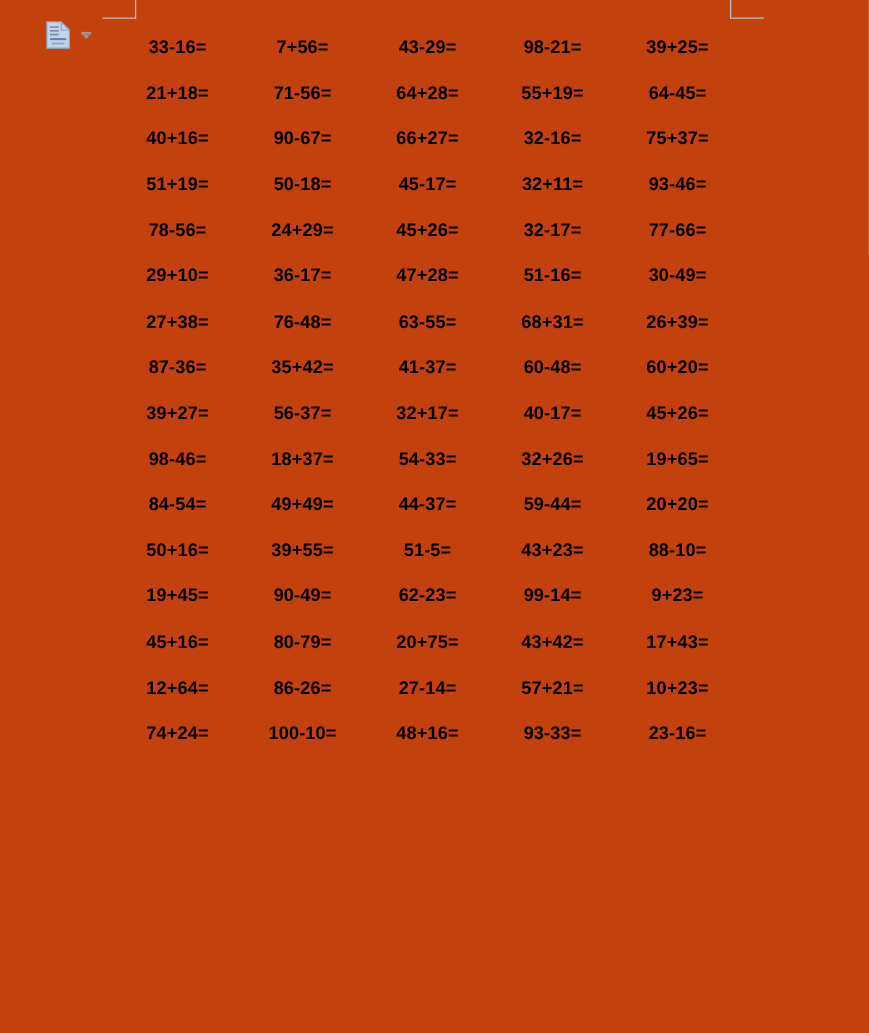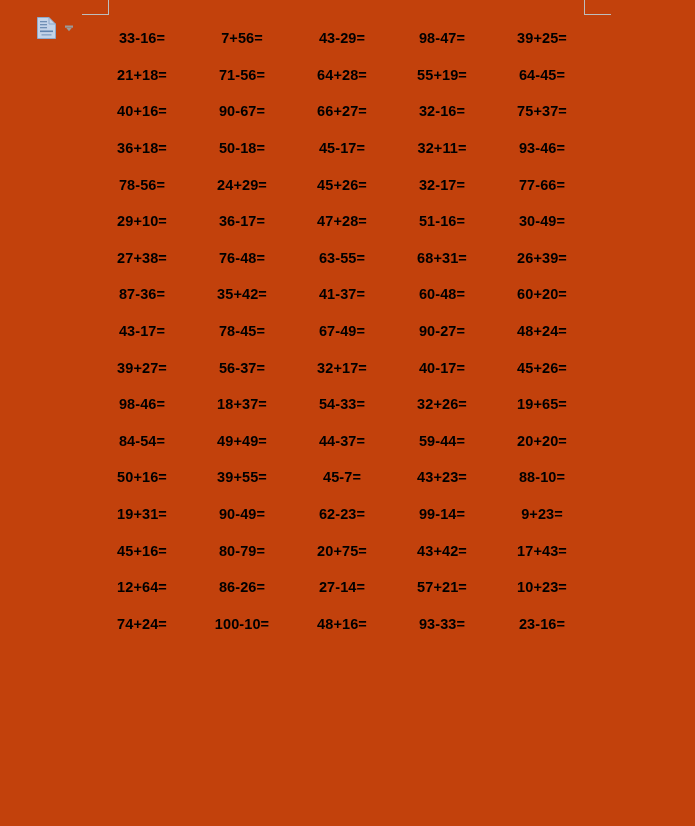--- a/index.html
+++ b/index.html
@@ -112,39 +112,39 @@
         <path d="M4.3 7 L9.7 7 L7 10.2 Z" fill="#9a9a9a"></path>
       </svg>
     </span>
   </div>
 
   <div id="worksheet">
     <div class="problem-row">
       <span class="problem-cell">33-16=</span>
       <span class="problem-cell">7+56=</span>
       <span class="problem-cell">43-29=</span>
-      <span class="problem-cell">98-47=</span>
+      <span class="problem-cell">98-21=</span>
       <span class="problem-cell">39+25=</span>
     </div>
     <div class="problem-row">
       <span class="problem-cell">21+18=</span>
       <span class="problem-cell">71-56=</span>
       <span class="problem-cell">64+28=</span>
       <span class="problem-cell">55+19=</span>
       <span class="problem-cell">64-45=</span>
     </div>
     <div class="problem-row">
       <span class="problem-cell">40+16=</span>
       <span class="problem-cell">90-67=</span>
       <span class="problem-cell">66+27=</span>
       <span class="problem-cell">32-16=</span>
       <span class="problem-cell">75+37=</span>
     </div>
     <div class="problem-row">
-      <span class="problem-cell">36+18=</span>
+      <span class="problem-cell">51+19=</span>
       <span class="problem-cell">50-18=</span>
       <span class="problem-cell">45-17=</span>
       <span class="problem-cell">32+11=</span>
       <span class="problem-cell">93-46=</span>
     </div>
     <div class="problem-row">
       <span class="problem-cell">78-56=</span>
       <span class="problem-cell">24+29=</span>
       <span class="problem-cell">45+26=</span>
       <span class="problem-cell">32-17=</span>
@@ -165,27 +165,20 @@
       <span class="problem-cell">26+39=</span>
     </div>
     <div class="problem-row">
       <span class="problem-cell">87-36=</span>
       <span class="problem-cell">35+42=</span>
       <span class="problem-cell">41-37=</span>
       <span class="problem-cell">60-48=</span>
       <span class="problem-cell">60+20=</span>
     </div>
     <div class="problem-row">
-      <span class="problem-cell">43-17=</span>
-      <span class="problem-cell">78-45=</span>
-      <span class="problem-cell">67-49=</span>
-      <span class="problem-cell">90-27=</span>
-      <span class="problem-cell">48+24=</span>
-    </div>
-    <div class="problem-row">
       <span class="problem-cell">39+27=</span>
       <span class="problem-cell">56-37=</span>
       <span class="problem-cell">32+17=</span>
       <span class="problem-cell">40-17=</span>
       <span class="problem-cell">45+26=</span>
     </div>
     <div class="problem-row">
       <span class="problem-cell">98-46=</span>
       <span class="problem-cell">18+37=</span>
       <span class="problem-cell">54-33=</span>
@@ -195,26 +188,26 @@
     <div class="problem-row">
       <span class="problem-cell">84-54=</span>
       <span class="problem-cell">49+49=</span>
       <span class="problem-cell">44-37=</span>
       <span class="problem-cell">59-44=</span>
       <span class="problem-cell">20+20=</span>
     </div>
     <div class="problem-row">
       <span class="problem-cell">50+16=</span>
       <span class="problem-cell">39+55=</span>
-      <span class="problem-cell">45-7=</span>
+      <span class="problem-cell">51-5=</span>
       <span class="problem-cell">43+23=</span>
       <span class="problem-cell">88-10=</span>
     </div>
     <div class="problem-row">
-      <span class="problem-cell">19+31=</span>
+      <span class="problem-cell">19+45=</span>
       <span class="problem-cell">90-49=</span>
       <span class="problem-cell">62-23=</span>
       <span class="problem-cell">99-14=</span>
       <span class="problem-cell">9+23=</span>
     </div>
     <div class="problem-row">
       <span class="problem-cell">45+16=</span>
       <span class="problem-cell">80-79=</span>
       <span class="problem-cell">20+75=</span>
       <span class="problem-cell">43+42=</span>

